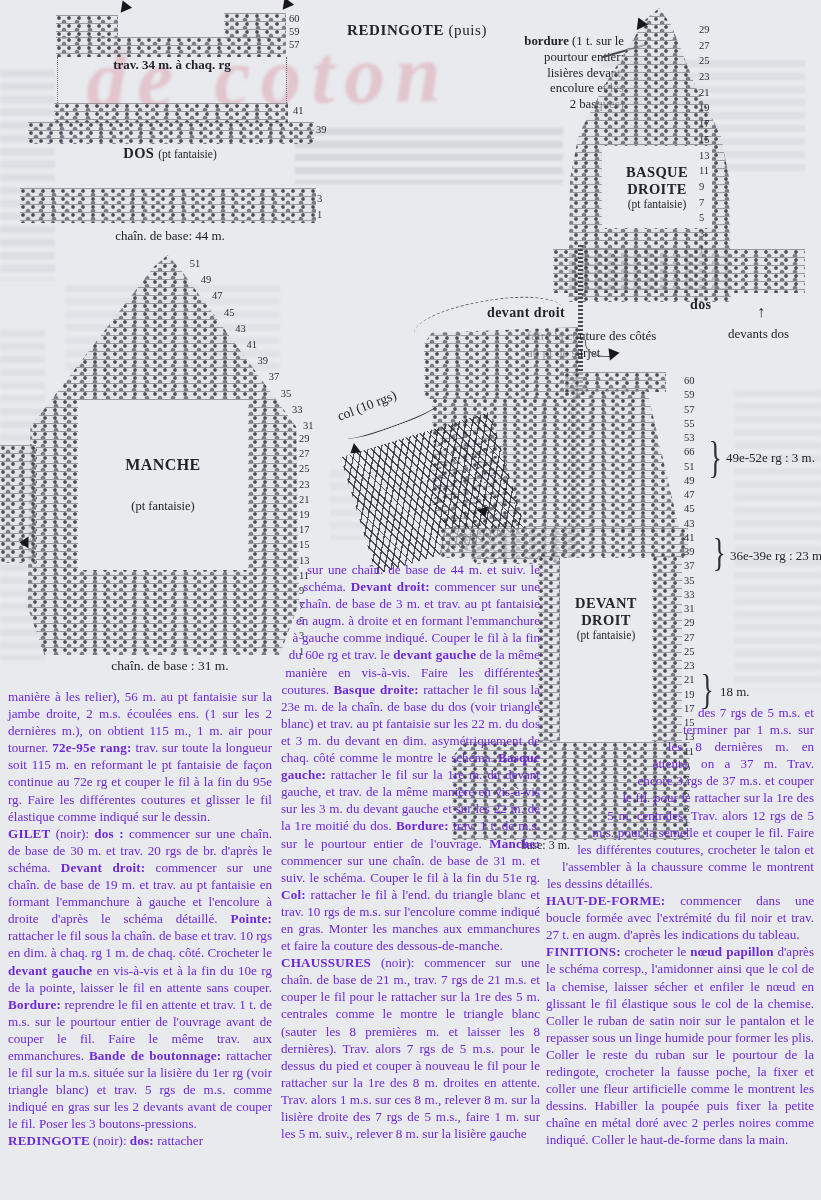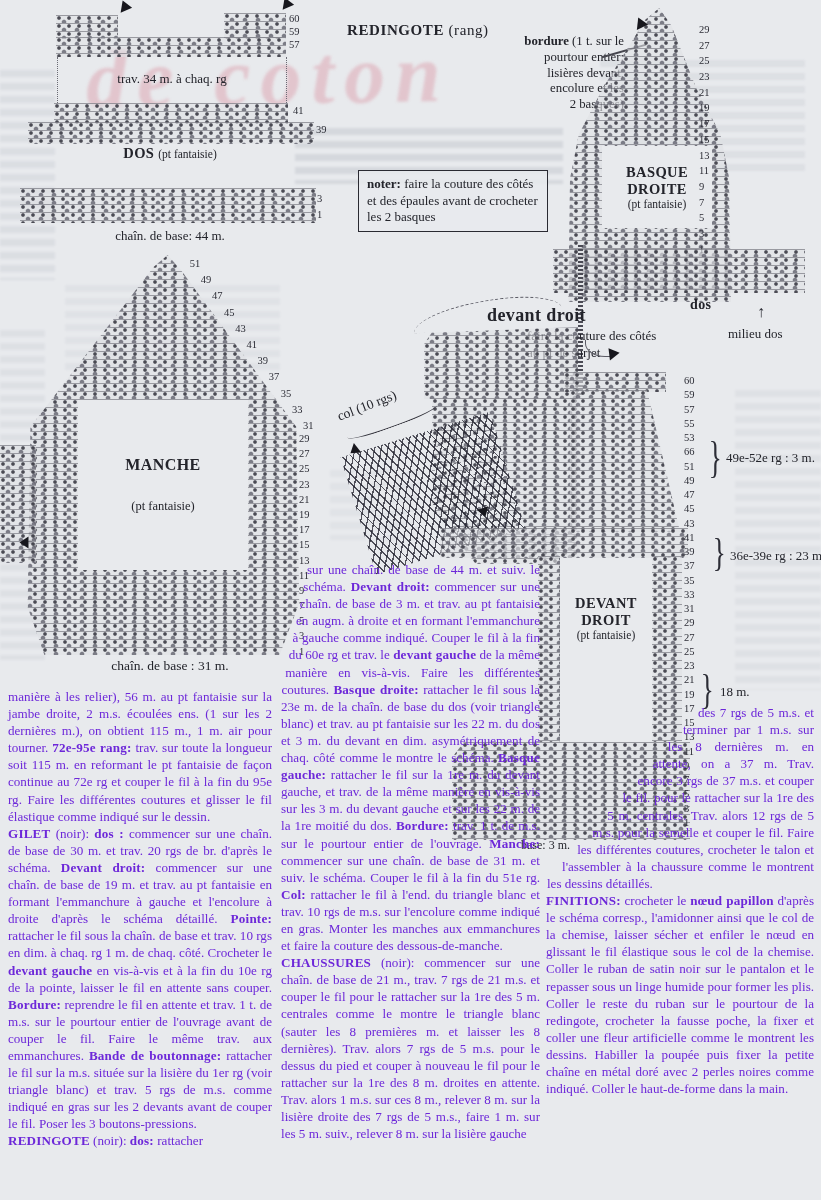--- a/index.html
+++ b/index.html
@@ -75,21 +75,21 @@
   <div class="bleed" style="left:65px;top:285px;width:215px;height:85px;opacity:.45;"></div>
   <div class="bleed" style="left:330px;top:470px;width:90px;height:70px;opacity:.4;"></div>
   <div class="bleed" style="left:735px;top:390px;width:86px;height:300px;opacity:.5;"></div>
 
   
   <div style="display:contents">
     <div class="abs stitch" style="left:56px;top:15px;width:62px;height:24px;"></div>
     <div class="abs stitch" style="left:224px;top:13px;width:62px;height:26px;"></div>
     <div class="abs stitch" style="left:56px;top:37px;width:230px;height:20px;"></div>
     <div class="abs dotv ctr" style="left:57px;top:57px;width:228px;height:46px;">
-      <div class="note13" style="margin-top:14px;">trav. 34 m. à chaq. rg</div>
+      <div class="note13" style="font-weight:bold;">trav. 34 m. à chaq. rg</div>
     </div>
     <div class="abs stitch" style="left:54px;top:103px;width:234px;height:21px;"></div>
     <div class="abs stitch" style="left:28px;top:122px;width:286px;height:22px;"></div>
     <div class="abs ctr" style="left:60px;top:144px;width:220px;">
       <span class="dlabel">DOS</span>
       <span class="dsub">(pt fantaisie)</span>
     </div>
     <div class="abs stitch" style="left:20px;top:188px;width:296px;height:35px;"></div>
     <div class="abs note13 ctr" style="left:60px;top:228px;width:220px;">chaîn. de base: 44 m.</div>
     <div class="numcol nc-dostop" style="left:289px;top:14px;">
@@ -104,35 +104,34 @@
     <div class="numcol nc-dosbot" style="left:317px;top:194px;">
         <span>3</span>
         <span>1</span>
       </div>
     <div class="wedge" style="left:118px;top:3px;transform:rotate(38deg);"></div>
     <div class="wedge" style="left:280px;top:0px;transform:rotate(38deg);"></div>
   </div>
 
   
   <div class="abs head" style="left:347px;top:22px;">
-    <span>REDINGOTE</span><span class="norm"> (rang)</span>
+    <span>REDINGOTE</span><span class="norm"> (puis)</span>
   </div>
 
   <div class="abs" style="left:492px;top:34px;width:132px;font-size:12.8px;line-height:15.8px;text-align:right;">
     <div style="font-weight:normal;"><b>bordure</b><span> (1 t. sur le</span></div>
     <div>
       <div>pourtour entier:</div>
       <div>lisières devant,</div>
       <div>encolure et les</div>
       <div>2 basques)</div>
     </div>
   </div>
   <div class="pline" style="left:601px;top:50px;width:46px;transform:rotate(-16deg);"></div>
 
-  <div class="noter" style="left:358px;top:170px;width:172px;"><b>noter:</b><span> faire la couture des côtés et des épaules avant de crocheter les 2 basques</span></div>
 
   
   <div style="display:contents">
     <div class="abs stitch" style="left:563px;top:8px;width:175px;height:294px;
       clip-path:polygon(55% 0,62% 6%,76% 27%,90% 43%,95% 58%,96% 100%,3% 100%,4% 58%,9% 43%,23% 27%,47% 4%);"></div>
     <div class="whitebox" style="left:602px;top:146px;width:110px;height:82px;">
       <span class="dlabel">BASQUE</span>
       <span class="dlabel">DROITE</span>
       <span class="dsub">(pt fantaisie)</span>
     </div>
@@ -155,29 +154,29 @@
       </div>
     <div class="wedge" style="left:634px;top:20px;transform:rotate(35deg);"></div>
   </div>
 
   
   <div style="display:contents">
     <div class="abs stitch" style="left:553px;top:249px;width:252px;height:44px;"></div>
     <div class="abs seam" style="left:578px;top:245px;width:5px;height:150px;"></div>
     <div class="abs dlabel" style="left:690px;top:297px;font-size:14px;">dos</div>
     <div class="uparrow" style="left:757px;top:303px;">↑</div>
-    <div class="abs note13" style="left:728px;top:326px;">milieu dos</div>
+    <div class="abs note13" style="left:728px;top:326px;">devants dos</div>
     <div class="abs note13" style="left:527px;top:328px;">faire la couture des côtés</div>
     <div class="abs note13" style="left:527px;top:345px;">au pt de surjet</div>
     <div class="hook" style="left:585px;top:340px;width:24px;height:16px;"></div>
   </div>
 
   
   <div style="display:contents">
-    <div class="abs dlabel" style="left:487px;top:305px;font-size:18px;">devant droit</div>
+    <div class="abs dlabel" style="left:487px;top:305px;font-size:14px;">devant droit</div>
     <div class="dashcurve" style="left:412px;top:300px;width:150px;height:24px;transform:rotate(-7deg);"></div>
     <div class="abs stitch" style="left:424px;top:327px;width:154px;height:72px;clip-path:polygon(0 24%,5% 8%,100% 0,100% 100%,0 100%);"></div>
     <div class="abs stitch" style="left:432px;top:398px;width:146px;height:166px;clip-path:polygon(0 0,100% 0,100% 100%,30% 100%,0 66%);"></div>
   </div>
 
   
   <div style="display:contents">
     <div class="abs stitch" style="left:22px;top:255px;width:280px;height:400px;
       clip-path:polygon(52% 0,57% 4%,98% 43%,99% 87%,92% 100%,8% 100%,2% 88%,3% 43%,47% 3%);"></div>
     <div class="abs stitch" style="left:0;top:445px;width:36px;height:118px;"></div>
@@ -294,16 +293,17 @@
 
   <div class="col" style="left:281px;top:561px;width:259px;">
     <div class="spacer sp2"></div>
     <p><span>sur une chaîn. de base de 44 m. et suiv. le schéma. </span><b>Devant droit:</b><span> commencer sur une chaîn. de base de 3 m. et trav. au pt fantaisie en augm. à droite et en formant l'emmanchure à gauche comme indiqué. Couper le fil à la fin du 60e rg et trav. le </span><b>devant gauche</b><span> de la même manière en vis-à-vis. Faire les différentes coutures. </span><b>Basque droite:</b><span> rattacher le fil sous la 23e m. de la chaîn. de base du dos (voir triangle blanc) et trav. au pt fantaisie sur les 22 m. du dos et 3 m. du devant en dim. asymétriquement de chaq. côté comme le montre le schéma. </span><b>Basque gauche:</b><span> rattacher le fil sur la 1re m. du devant gauche, et trav. de la même manière en vis-à-vis sur les 3 m. du devant gauche et sur les 22 m. de la 1re moitié du dos. </span><b>Bordure:</b><span> trav. 1 t. de m.s. sur le pourtour entier de l'ouvrage. </span><b>Manche:</b><span> commencer sur une chaîn. de base de 31 m. et suiv. le schéma. Couper le fil à la fin du 51e rg. </span><b>Col:</b><span> rattacher le fil à l'end. du triangle blanc et trav. 10 rgs de m.s. sur l'encolure comme indiqué en gras. Monter les manches aux emmanchures et faire la couture des dessous-de-manche.</span></p>
     <p><b>CHAUSSURES</b><span> (noir): commencer sur une chaîn. de base de 21 m., trav. 7 rgs de 21 m.s. et couper le fil pour le rattacher sur la 1re des 5 m. centrales comme le montre le triangle blanc (sauter les 8 premières m. et laisser les 8 dernières). Trav. alors 7 rgs de 5 m.s. pour le dessus du pied et couper à nouveau le fil pour le rattacher sur la 1re des 8 m. droites en attente. Trav. alors 1 m.s. sur ces 8 m., relever 8 m. sur la lisière droite des 7 rgs de 5 m.s., faire 1 m. sur les 5 m. suiv., relever 8 m. sur la lisière gauche</span></p>
   </div>
 
   <div class="col" style="left:546px;top:704px;width:268px;">
     <div class="spacer sp3"></div>
     <p><span>des 7 rgs de 5 m.s. et terminer par 1 m.s. sur les 8 dernières m. en attente, on a 37 m. Trav. encore 3 rgs de 37 m.s. et couper le fil. pour le rattacher sur la 1re des 5 m. centrales. Trav. alors 12 rgs de 5 m.s. pour la semelle et couper le fil. Faire les différentes coutures, crocheter le talon et l'assembler à la chaussure comme le montrent les dessins détaillés.</span></p>
+    <p><b>HAUT-DE-FORME:</b><span> commencer dans une boucle formée avec l'extrémité du fil noir et trav. 27 t. en augm. d'après les indications du tableau.</span></p>
     <p><b>FINITIONS:</b><span> crocheter le </span><b>nœud papillon</b><span> d'après le schéma corresp., l'amidonner ainsi que le col de la chemise, laisser sécher et enfiler le nœud en glissant le fil élastique sous le col de la chemise. Coller le ruban de satin noir sur le pantalon et le repasser sous un linge humide pour former les plis. Coller le reste du ruban sur le pourtour de la redingote, crocheter la fausse poche, la fixer et coller une fleur artificielle comme le montrent les dessins. Habiller la poupée puis fixer la petite chaîne en métal doré avec 2 perles noires comme indiqué. Coller le haut-de-forme dans la main.</span></p>
   </div>
 
 </div>
 
 </body></html>

